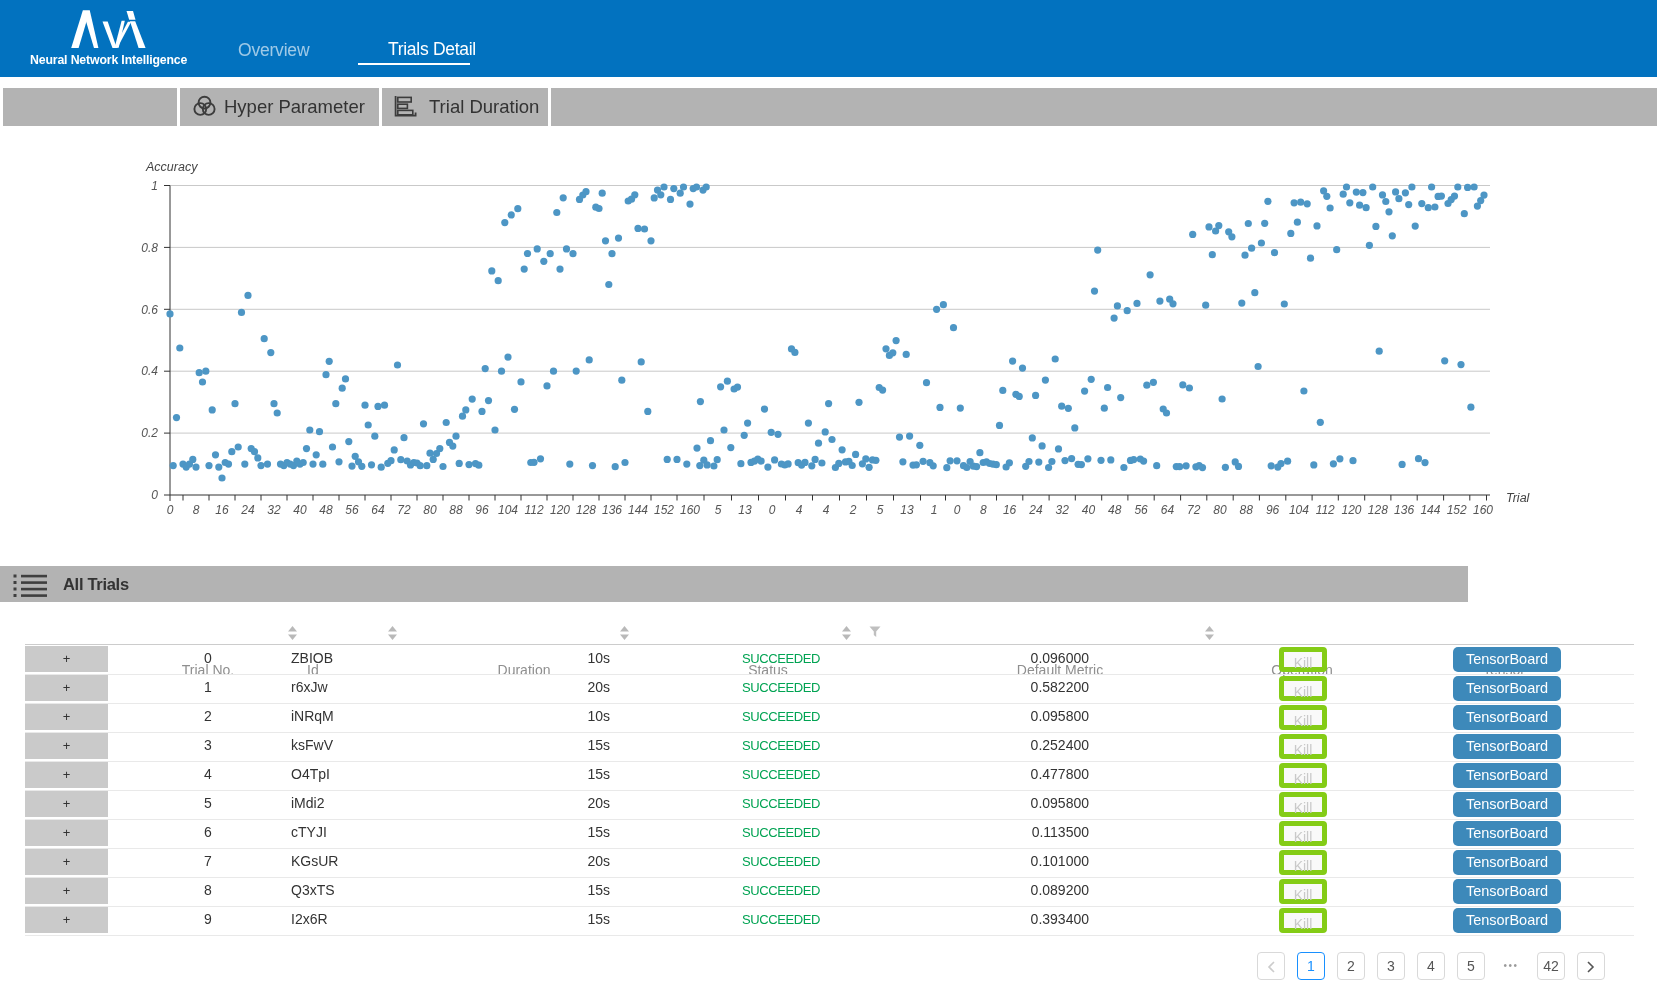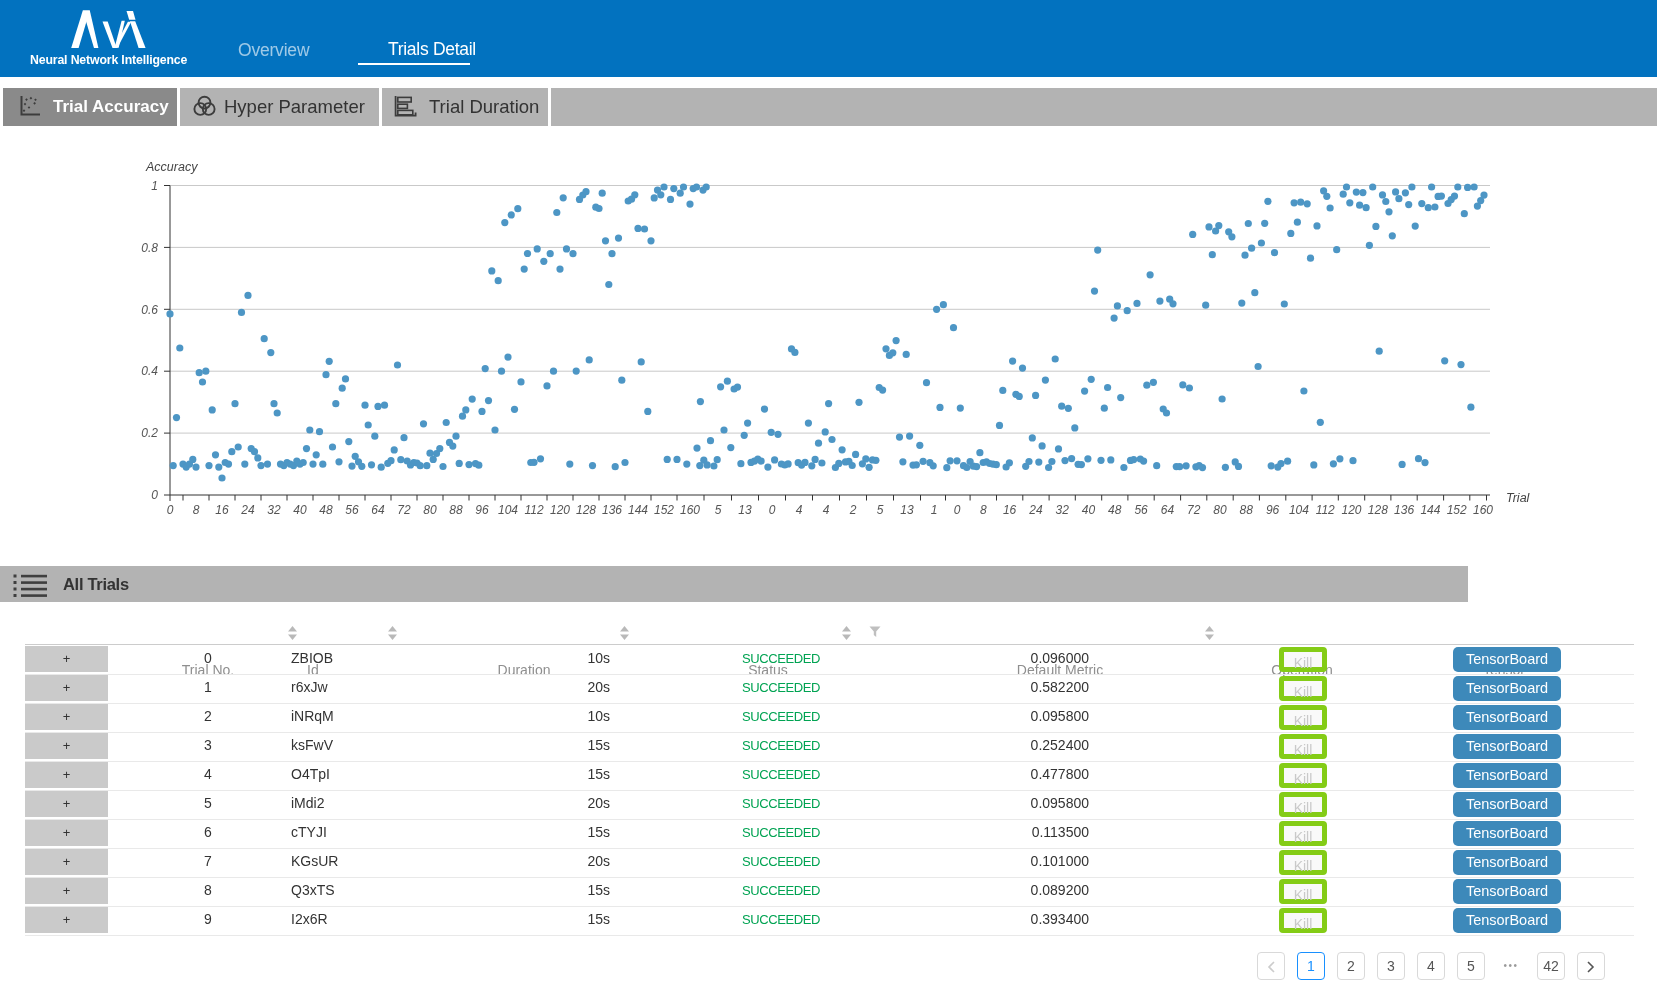--- a/index.html
+++ b/index.html
@@ -60,37 +60,20 @@
 <polygon points="59.9,14.8 63.2,14.8 49.3,41 45.9,41"></polygon>
 <polygon points="62.0,14.2 67.2,14.2 77.6,41 70.6,41"></polygon>
 </g>
 </svg>
 <div class="logotext">Neural Network Intelligence</div>
 <div class="nav1">Overview</div>
 <div class="nav2">Trials Detail</div>
 <div class="nav2u"></div>
 
 <div class="tabstrip">
-  <div class="tab tab1">
-    <span class="tabicon" style="left:15px"><svg width="23" height="23" viewBox="0 0 23 23">
-          <g stroke="#3c3c3c" stroke-width="2" fill="none">
-            <path d="M3.5 1v18.5H22"></path>
-          </g>
-          <g fill="#3c3c3c">
-            <rect x="7.6" y="3.6" width="1.9" height="1.9" transform="rotate(45 8.5 4.5)"></rect>
-            <rect x="12" y="2.2" width="1.9" height="1.9" transform="rotate(45 12.9 3.1)"></rect>
-            <rect x="16.6" y="3.8" width="1.9" height="1.9" transform="rotate(45 17.5 4.7)"></rect>
-            <rect x="6.1" y="8.1" width="1.9" height="1.9" transform="rotate(45 7 9)"></rect>
-            <rect x="15.7" y="7.4" width="1.9" height="1.9" transform="rotate(45 16.6 8.3)"></rect>
-            <rect x="10.1" y="11.5" width="1.9" height="1.9" transform="rotate(45 11 12.4)"></rect>
-            <rect x="5.1" y="14.7" width="1.9" height="1.9" transform="rotate(45 6 15.6)"></rect>
-          </g>
-        </svg></span>
-    <span class="tablabel" style="left:50px">Trial Accuracy</span>
-  </div>
   <div class="tabsep" style="left:174px"></div>
   <div class="tab tab2">
     <span class="tabicon" style="left:13px"><svg width="23" height="23" viewBox="0 0 23 23" fill="none" stroke="#3c3c3c" stroke-width="1.9">
           <circle cx="11.5" cy="7.6" r="5.9"></circle>
           <circle cx="7.3" cy="14" r="5.9"></circle>
           <circle cx="15.7" cy="14" r="5.9"></circle>
         </svg></span>
     <span class="tablabel" style="left:44px">Hyper Parameter</span>
   </div>
   <div class="tabsep" style="left:376px"></div>

